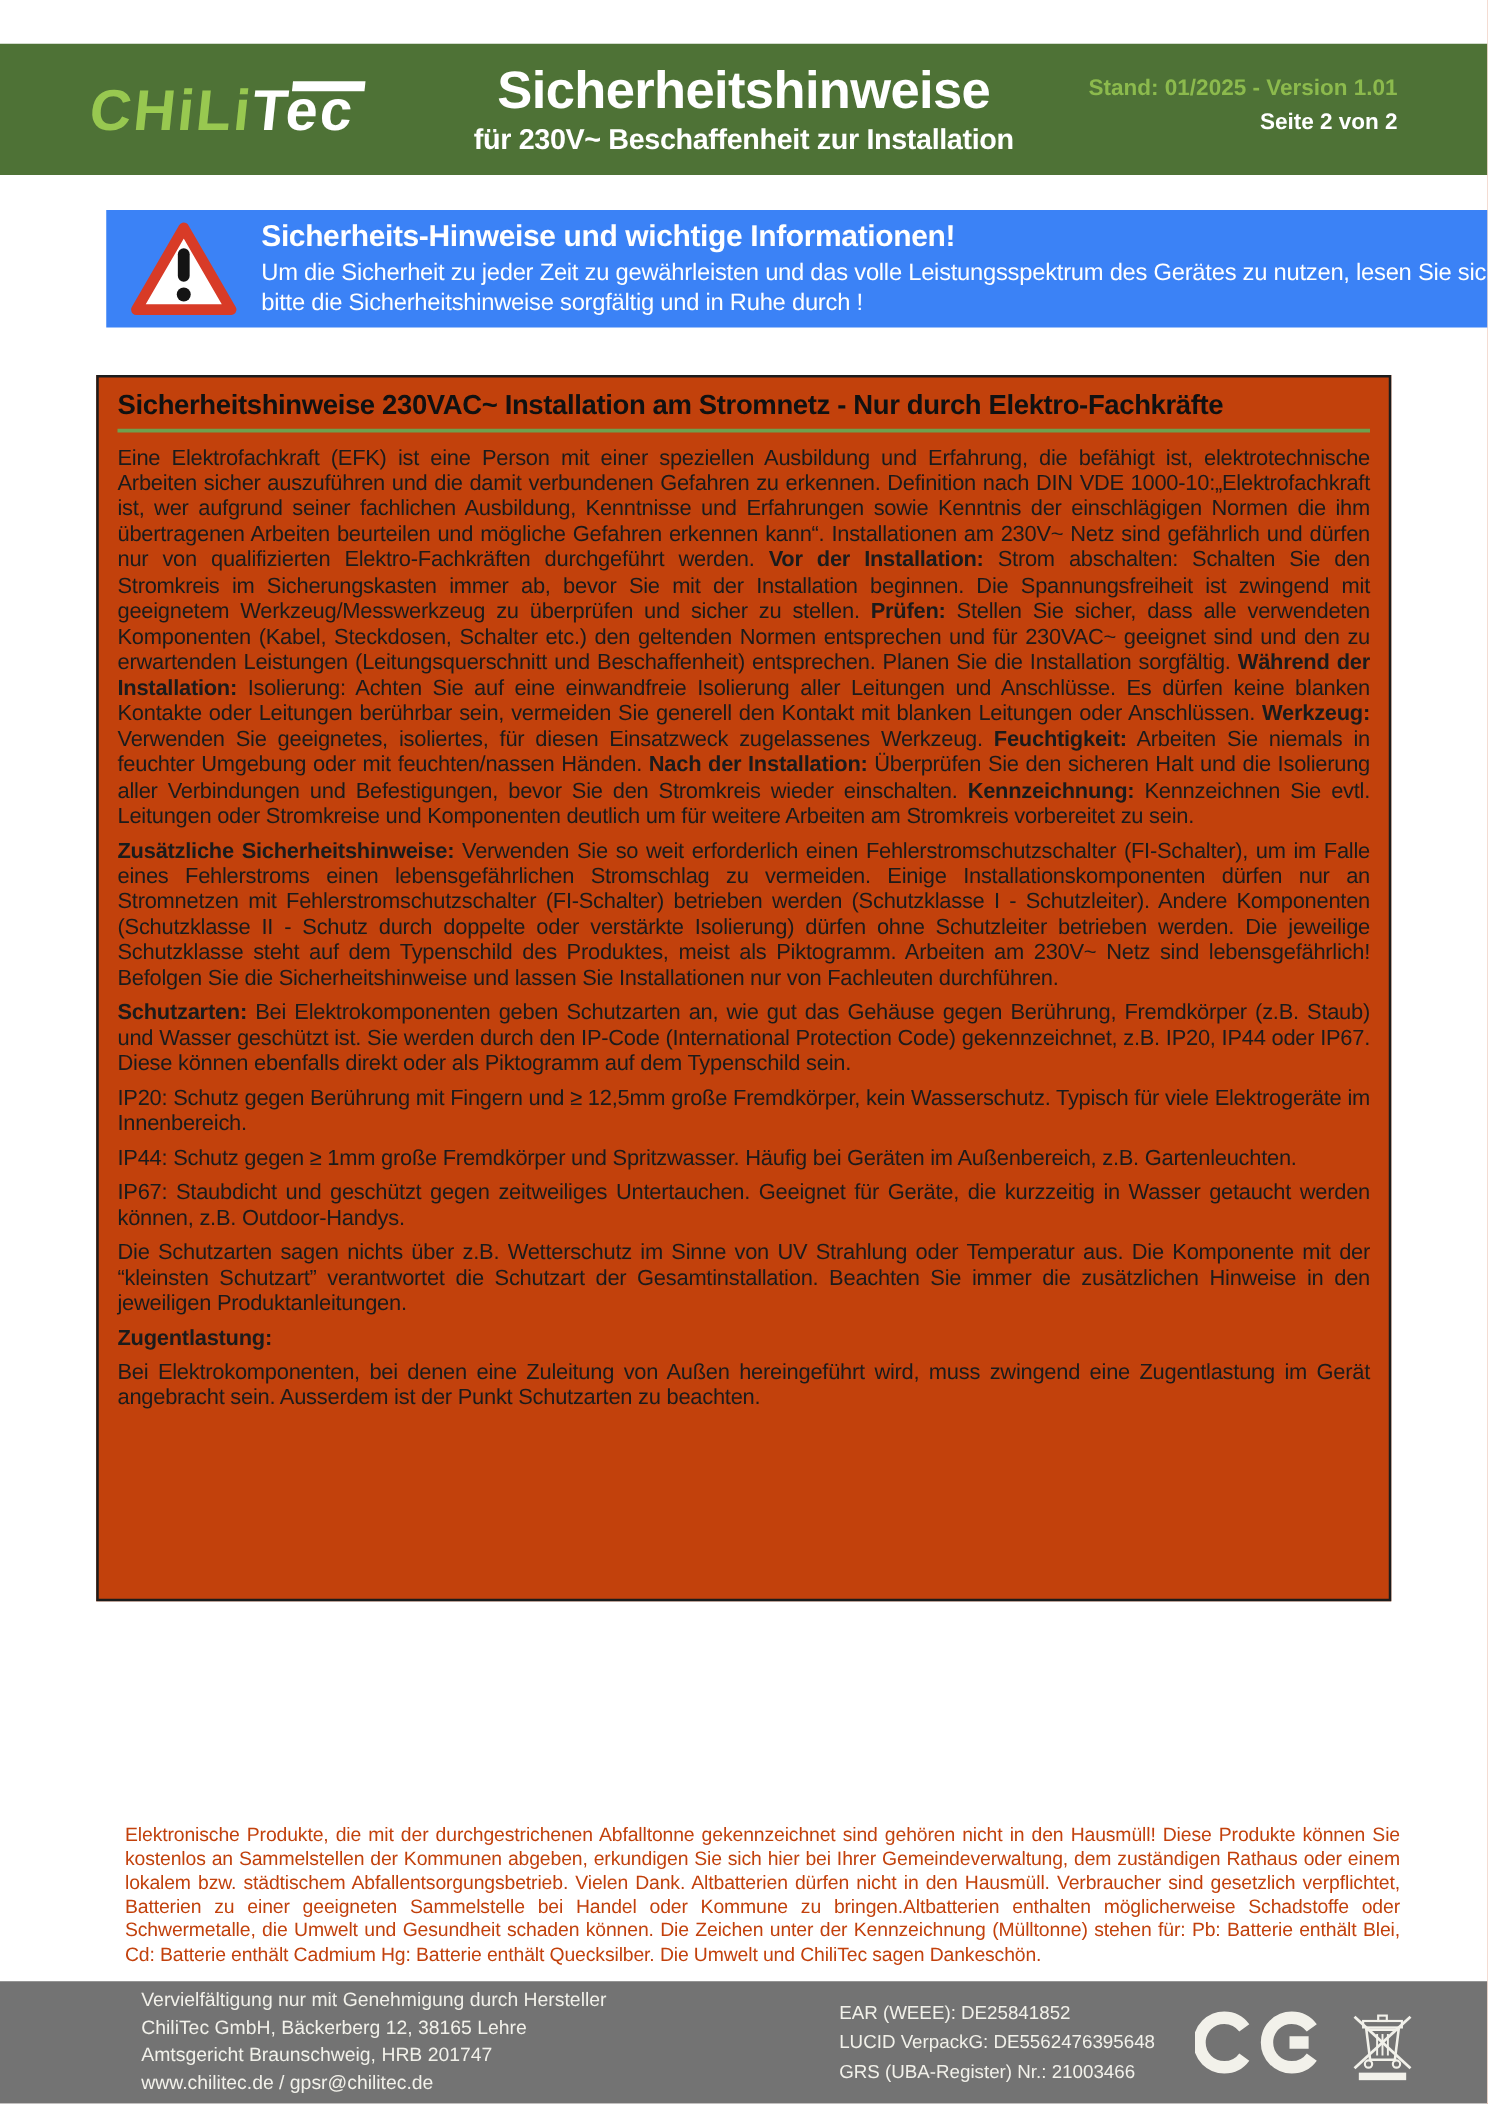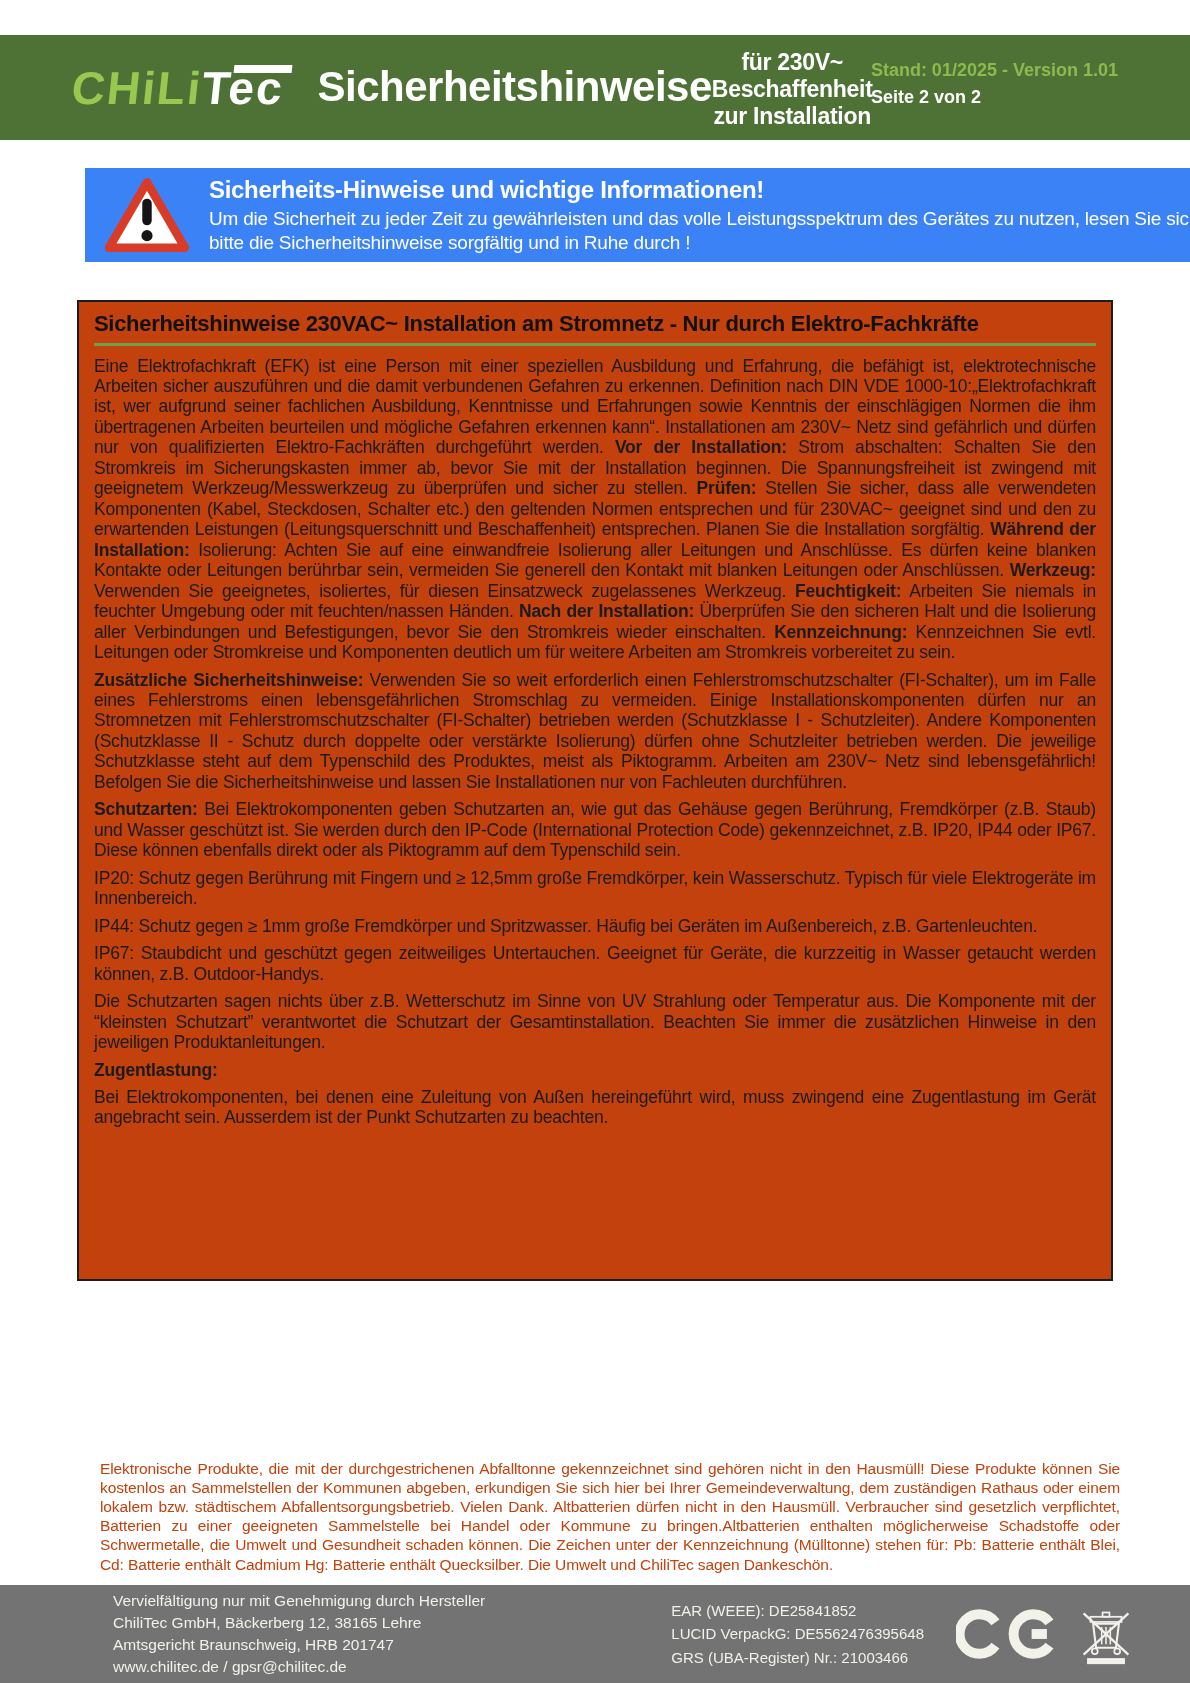--- a/index.html
+++ b/index.html
@@ -8,24 +8,24 @@
 
   
   .header-band{position:absolute;left:0;top:35px;width:1190px;height:105px;background:#4e7236;
                display:flex;align-items:center;}
   .logo{position:absolute;left:72px;top:50%;transform:translateY(-50%) skewX(-6deg);
         font-weight:bold;font-size:46px;letter-spacing:2px;line-height:1;white-space:nowrap;}
   .logo-chili{color:#98c850;}
   .logo-tec{color:#ffffff;position:relative;display:inline-block;}
   .logo-tec::before{content:"";position:absolute;top:0px;left:30px;width:58px;height:8px;background:#ffffff;}
   .header-center{position:absolute;left:330px;width:530px;top:0;height:105px;display:flex;
-                 flex-direction:row;align-items:center;justify-content:center;text-align:center;}
+                 flex-direction:column;align-items:center;justify-content:center;text-align:center;}
   .header-title{color:#ffffff;font-weight:bold;font-size:42px;line-height:1.05;letter-spacing:-0.5px;}
   .header-subtitle{color:#ffffff;font-weight:bold;font-size:23px;margin-top:4px;letter-spacing:-0.3px;}
-  .header-right{position:absolute;right:72px;top:22px;font-weight:bold;line-height:1.5;margin-left:23px;}
+  .header-right{position:absolute;right:72px;top:22px;text-align:right;font-weight:bold;line-height:1.5;margin-left:23px;}
   .header-version{color:#8cba4d;font-size:18px;}
   .header-page{color:#ffffff;font-size:18px;}
 
   
   .warning-box{position:absolute;left:85px;top:168px;width:1152px;height:94px;background:#3b82f6;
                display:flex;align-items:center;box-sizing:border-box;padding:0 18px 0 14px;}
   .warning-icon{flex:0 0 96px;display:flex;align-items:center;justify-content:center;}
   .warning-text{flex:1;color:#ffffff;margin-left:14px;}
   .warning-heading{font-weight:bold;font-size:24px;letter-spacing:-0.3px;margin-bottom:3px;}
   .warning-body{font-size:19px;line-height:1.22;letter-spacing:-0.2px;}

